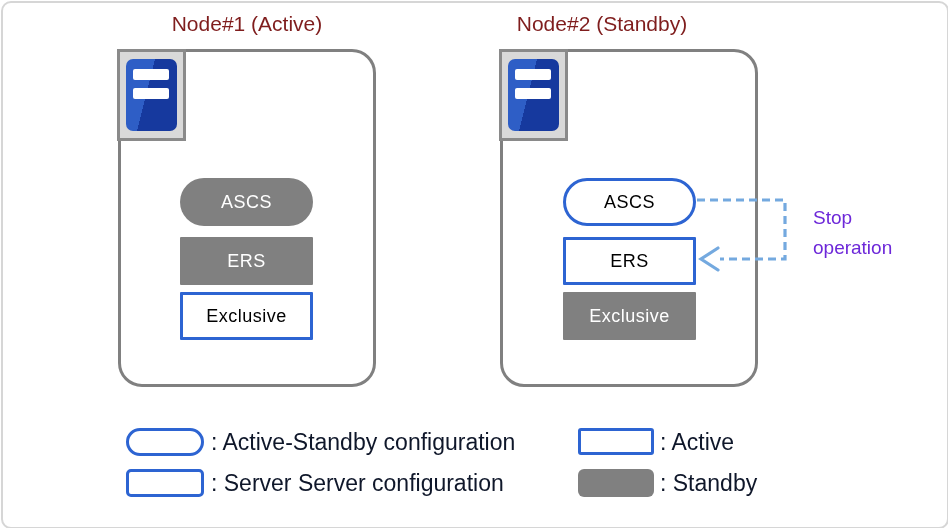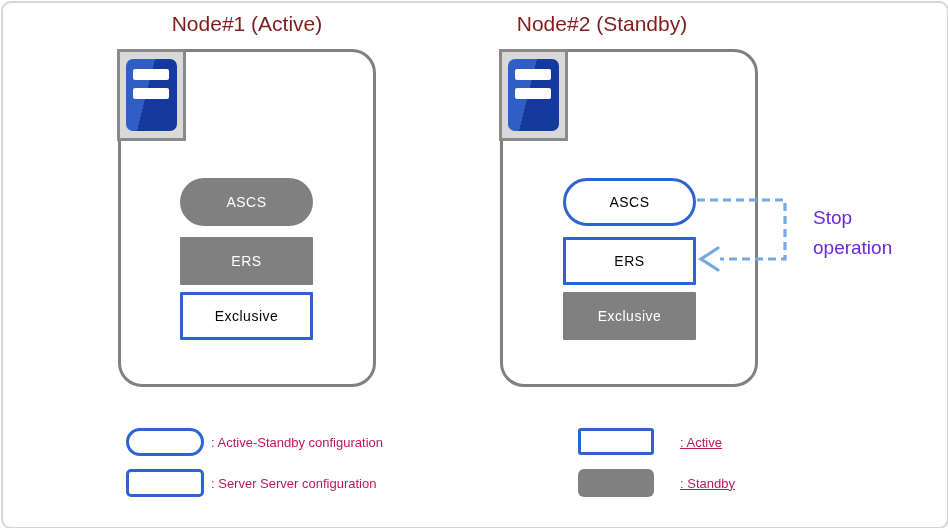--- a/index.html
+++ b/index.html
@@ -30,21 +30,21 @@
     background:linear-gradient(104deg,var(--icon-blue-light,#2e5ec6) 42%,var(--icon-blue-dark,#16399e) 42%);
   }
   .server-slot{
     position:absolute;left:7px;width:36px;height:11px;background:#ffffff;border-radius:2px;
   }
   .slot-1{top:10px;} .slot-2{top:29px;}
   
   .block{
     position:absolute;width:133px;height:48px;box-sizing:border-box;
     display:flex;align-items:center;justify-content:center;
-    font-size:14px;letter-spacing:.5px;z-index:2;
+    font-size:18px;letter-spacing:.5px;z-index:2;
   }
   .block-1{top:178px;} .block-2{top:237px;} .block-3{top:292px;}
   .col-1{left:180px;} .col-2{left:563px;}
   .stadium{border-radius:25px;}
   .r8{border-radius:1px;}
   .state-inactive{background:var(--inactive-fill,#808080);color:#ffffff;}
   .state-active{background:#ffffff;border:3px solid var(--active-border,#2d64d2);color:#000000;}
   
   .connector{position:absolute;left:690px;top:190px;}
   .dash{stroke:var(--arrow,#74a9df);stroke-width:3.2;stroke-dasharray:8 5;fill:none;}
@@ -55,25 +55,25 @@
   }
   
   .legend-swatch{position:absolute;box-sizing:border-box;width:78px;height:28px;}
   .sw-outline{background:#fff;border:3px solid var(--active-border,#2d64d2);}
   .sw-stadium{border-radius:15px;}
   .sw-rect{border-radius:5px;}
   .sw-rect-sm{border-radius:3px;width:76px;height:27px;}
   .sw-gray{background:var(--inactive-fill,#808080);border-radius:6px;width:76px;}
   .legend-label{
     position:absolute;height:28px;display:flex;align-items:center;
-    font-size:13px;color:#be185d;white-space:pre;
+    font-size:23px;color:#0f172a;white-space:pre;
   }
   .row-1{top:428px;} .row-2{top:469px;}
   .lg-left-shape{left:126px;} .lg-left-text{left:211px;}
-  .lg-right-shape{left:578px;} .lg-right-text{left:680px;text-decoration:underline;}
+  .lg-right-shape{left:578px;} .lg-right-text{left:660px;}
 </style>
 </head>
 <body>
 
 <div class="canvas-border"></div>
 
 <div class="node-title" style="left:118px">Node#1 (Active)</div>
 <div class="node-box" style="left:118px"></div>
 <div class="server-icon" style="left:117px">
   <div class="server-glyph">

